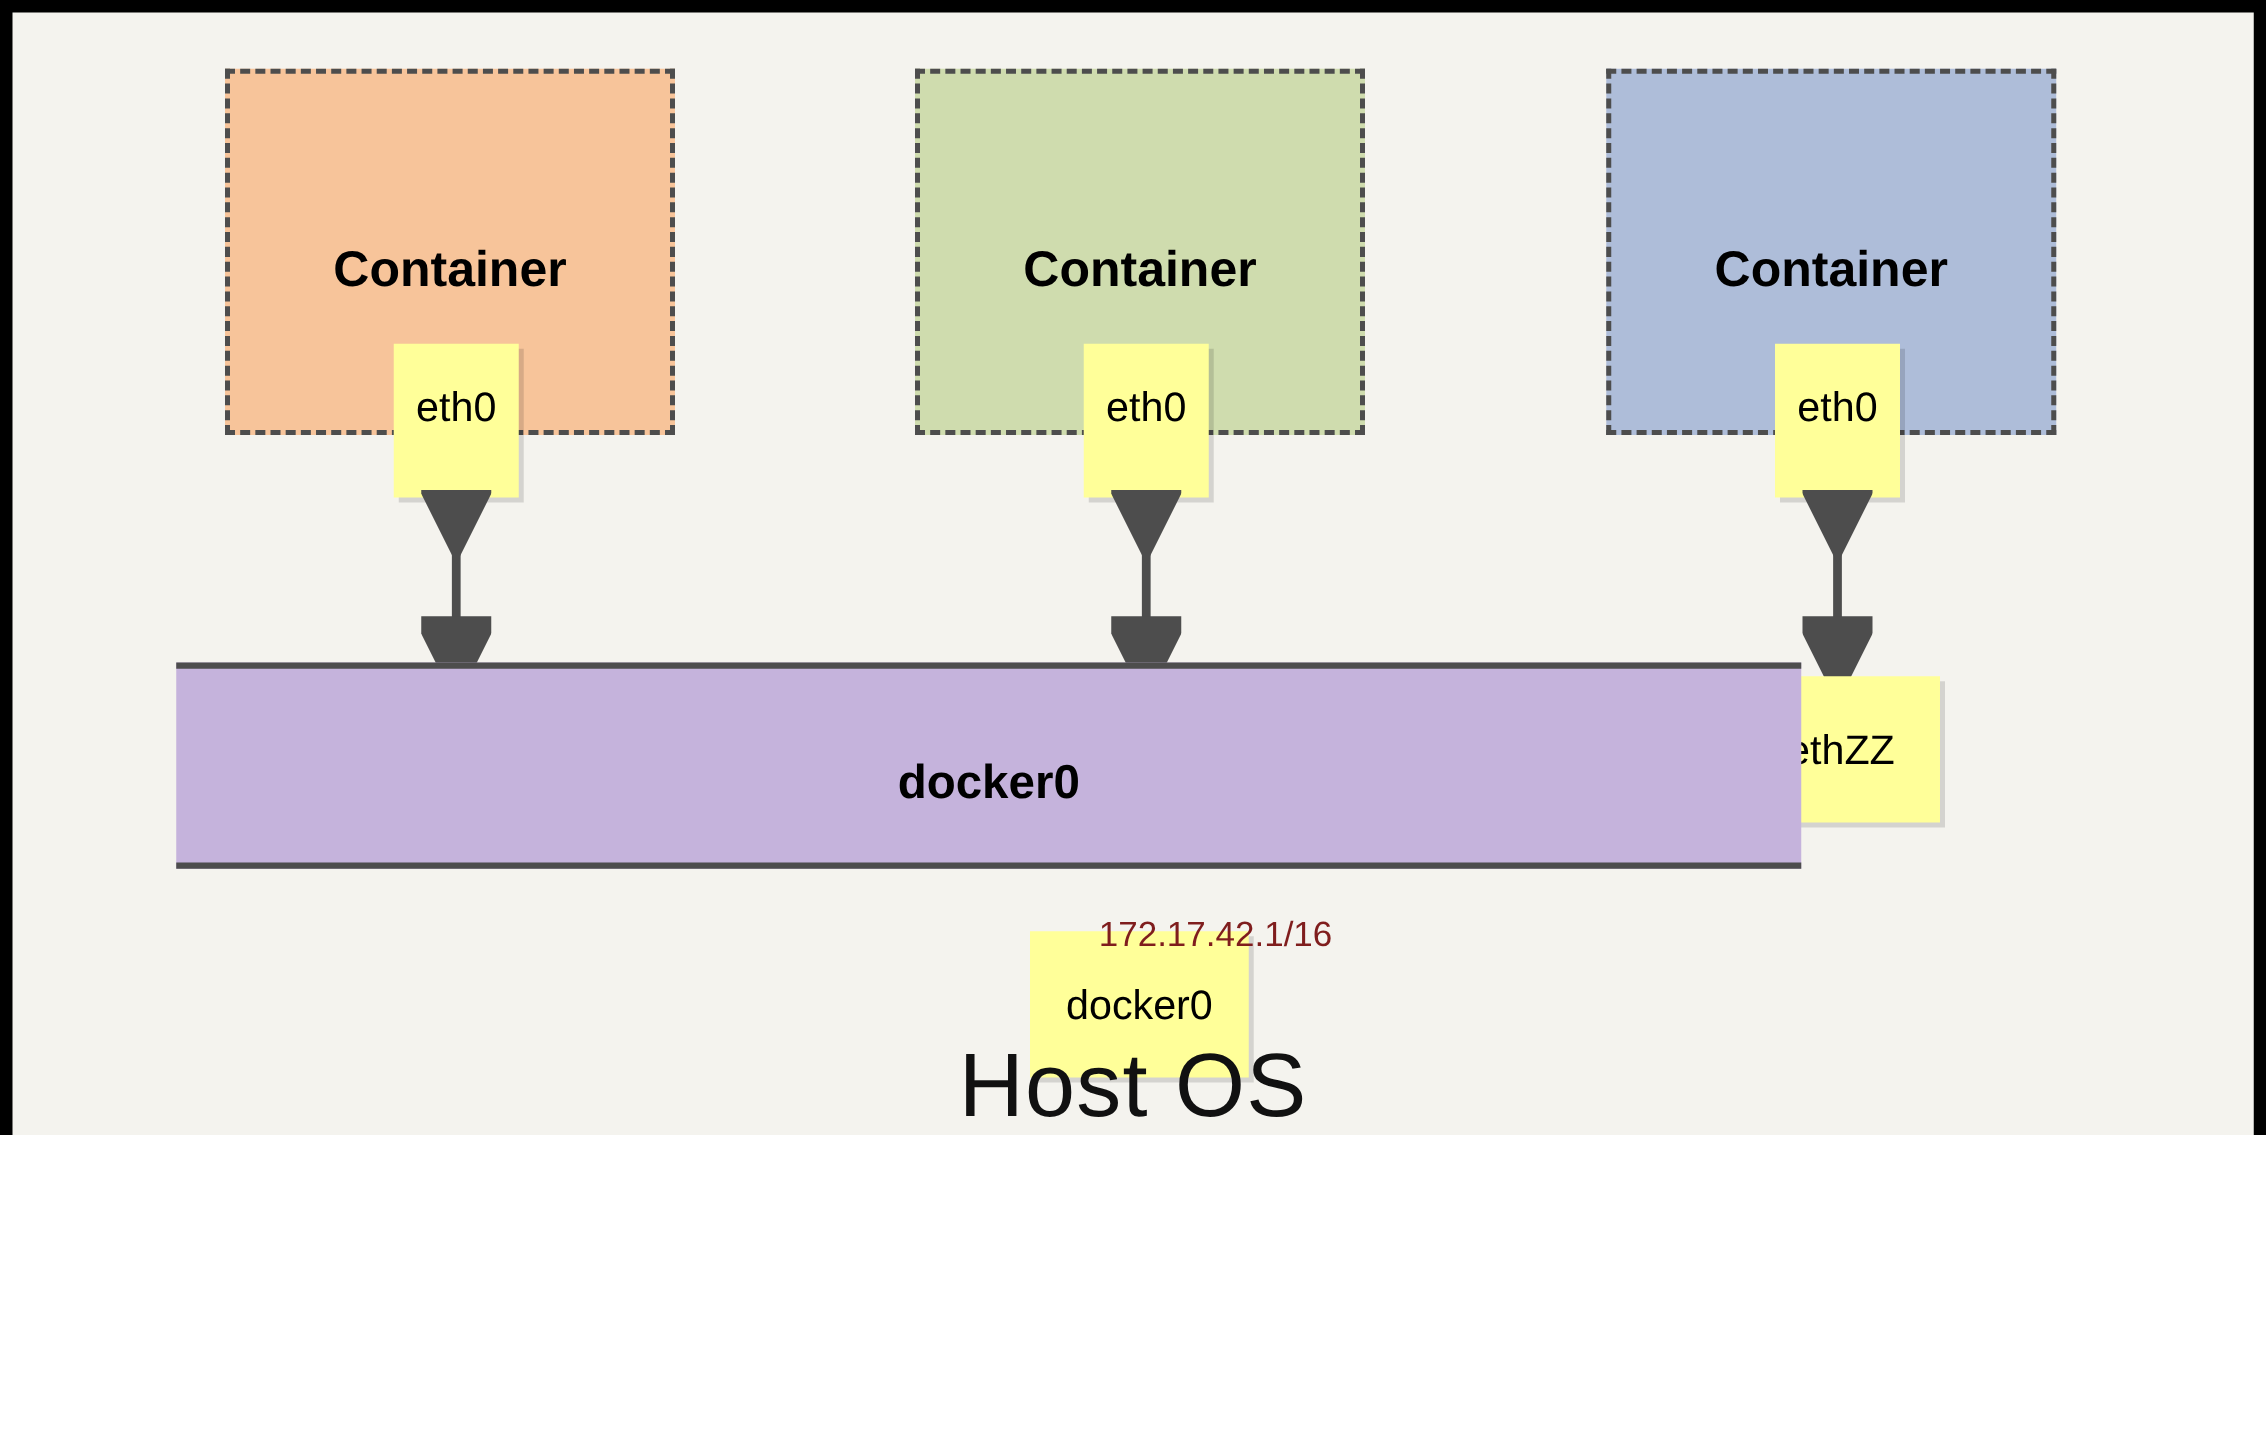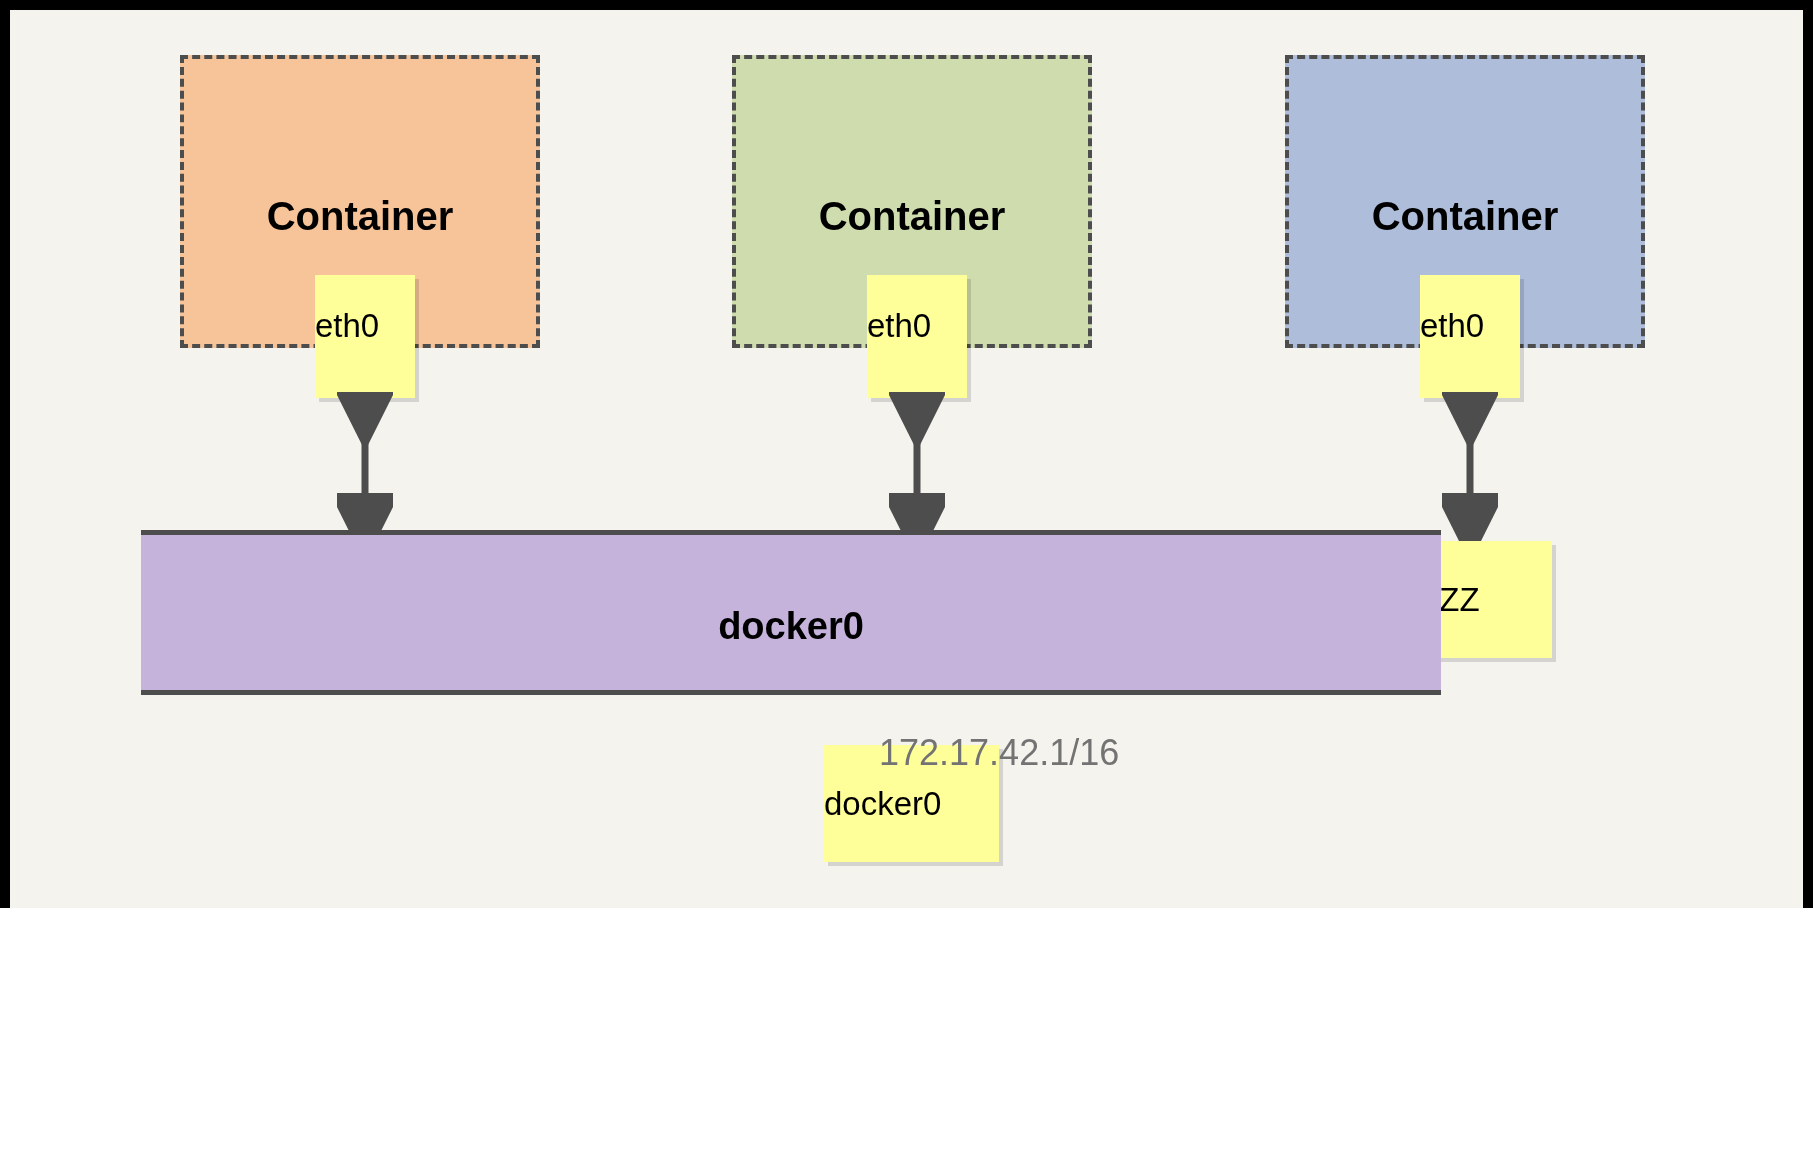--- a/index.html
+++ b/index.html
@@ -49,21 +49,21 @@
   }
 
   
   .note {
     position: absolute;
     background: #ffff99;
     box-sizing: border-box;
     box-shadow: 4px 4px 0 rgba(0,0,0,0.13);
     display: flex;
     align-items: center;
-    justify-content: flex-start;
+    justify-content: center;
     font-size: 33px;
     color: #000000;
     font-family: "Liberation Sans", sans-serif;
   }
   .note.eth0 {
     align-items: flex-start;
     padding-top: 32px;
   }
 
   
@@ -92,22 +92,22 @@
   
   .arrow {
     position: absolute;
   }
 
   
   #ip-label {
     position: absolute;
     left: 869px;
     top: 722px;
-    font-size: 36px;
-    color: #737373;
+    font-size: 28px;
+    color: #7f1d1d;
     white-space: nowrap;
   }
   #host-os-label {
     position: absolute;
     left: 0;
     right: 0;
     top: 818px;
     text-align: center;
     font-size: 72px;
     color: #111111;
@@ -192,15 +192,16 @@
     <div id="docker-bar">
       <div id="docker-bar-label">docker0</div>
     </div>
 
     <div class="note" style="left:814px; top:735px; width:175px; height:117px;">
       <span>docker0</span>
     </div>
 
     <div id="ip-label">172.17.42.1/16</div>
 
+    <div id="host-os-label">Host OS</div>
 
   </div>
 </div>
 
 </body></html>

